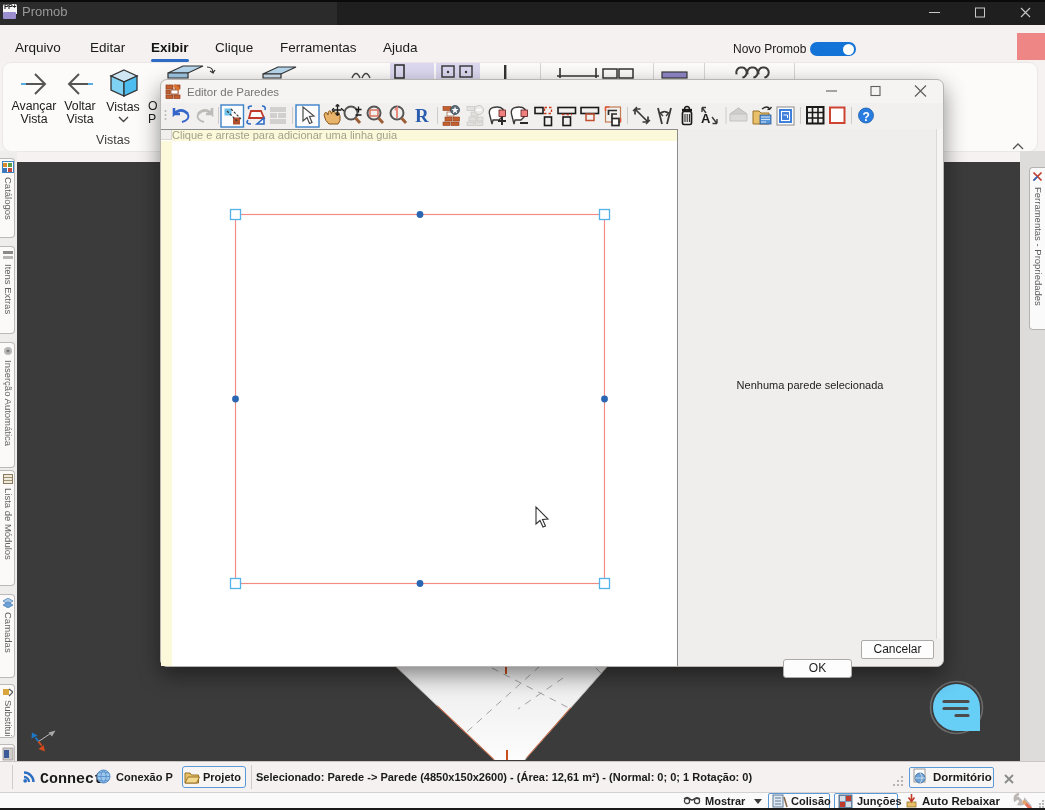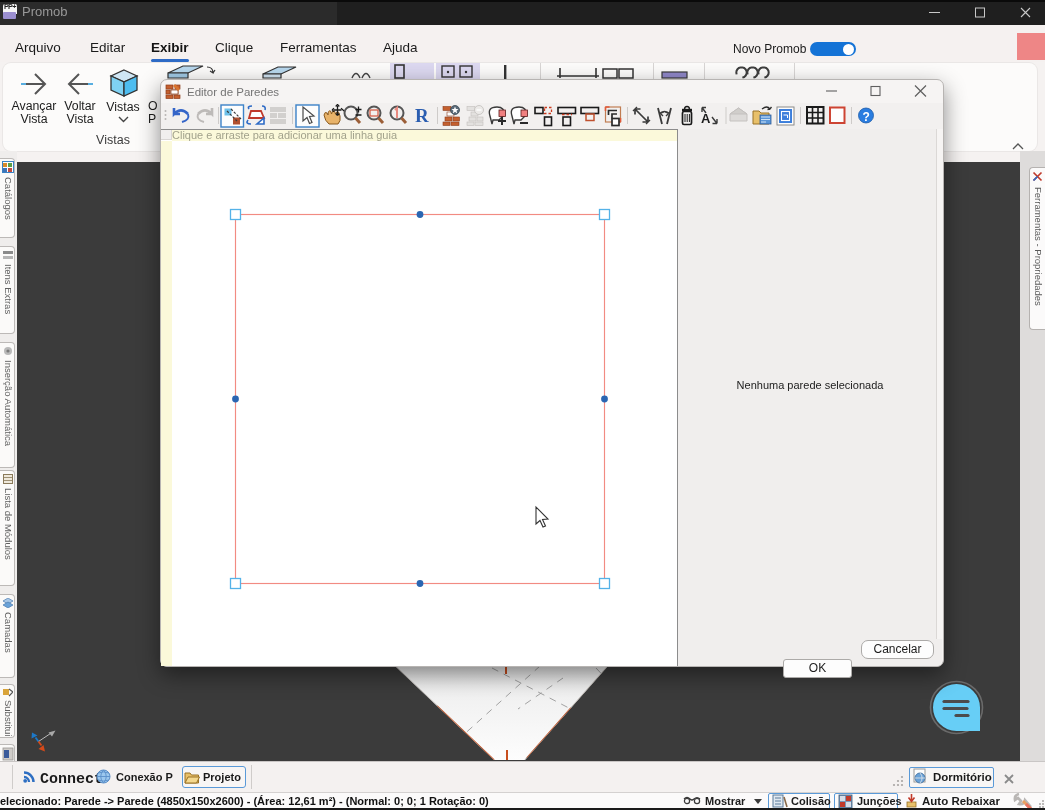--- a/index.html
+++ b/index.html
@@ -415,21 +415,21 @@
     </g>
 
     <path d="M364 366 L364 383 L368 379.5 L371 386 L373.5 385 L370.5 378.5 L376 378 Z" fill="#fff" stroke="#333" stroke-width="1.1"></path>
   </svg>
 
   <div class="abs" style="left:678px;top:129px;width:264px;height:537px;background:#f0eeed;border-radius:0 0 6px 0;"></div>
   <div class="abs" style="left:936px;top:129px;width:1px;height:510px;background:#dbd8d6;"></div>
   <div class="abs" style="left:937px;top:129px;width:5px;height:510px;background:#f6f4f3;"></div>
   <div class="abs" style="left:678px;top:379px;width:264px;text-align:center;font-size:11px;color:#1c1c1c;">Nenhuma parede selecionada</div>
   <div class="abs" style="left:783px;top:640px;width:69px;height:19px;background:#fdfdfd;border:1px solid #acaaa8;border-radius:3px;box-sizing:border-box;text-align:center;font-size:12px;color:#1c1c1c;line-height:17px;margin-top:19px;">OK</div>
-  <div class="abs" style="left:861px;top:640px;width:73px;height:19px;background:#fdfdfd;border:1px solid #acaaa8;border-radius:7px;box-sizing:border-box;text-align:center;font-size:12px;color:#1c1c1c;line-height:17px;">Cancelar</div>
+  <div class="abs" style="left:861px;top:640px;width:73px;height:19px;background:#fdfdfd;border:1px solid #acaaa8;border-radius:2px;box-sizing:border-box;text-align:center;font-size:12px;color:#1c1c1c;line-height:17px;">Cancelar</div>
 
   <div class="abs" style="left:0;top:761px;width:1045px;height:31px;background:#f4f1f0;border-top:1px solid #c9c6c5;box-sizing:border-box;"></div>
   <div class="abs" style="left:12px;top:765px;width:1px;height:24px;background:#cfccca;"></div>
   <svg class="abs" style="left:21px;top:769px;width:15px;height:15px;">
     <path d="M3 3.5 A9.5 9.5 0 0 1 12.5 13" fill="none" stroke="#2e6fc2" stroke-width="2.5"></path>
     <path d="M3 8 A5 5 0 0 1 8 13" fill="none" stroke="#2e6fc2" stroke-width="2.3"></path>
     <circle cx="4.2" cy="11.8" r="1.9" fill="#2e6fc2"></circle>
   </svg>
   <div class="abs" style="left:40px;top:771px;font-size:15px;font-weight:bold;color:#1a1a1a;font-family:Liberation Mono, monospace;">Connect</div>
   <svg class="abs" style="left:96px;top:769px;width:15px;height:15px;">
@@ -437,20 +437,21 @@
     <path d="M1 7.5 L14 7.5 M7.5 1 a9 9 0 0 1 0 13 M7.5 1 a9 9 0 0 0 0 13 M2 4 a12 9 0 0 1 11 0 M2 11 a12 9 0 0 0 11 0" fill="none" stroke="#5a8ec8" stroke-width="0.9"></path>
   </svg>
   <div class="abs" style="left:116px;top:771px;font-size:11px;font-weight:bold;color:#1a1a1a;">Conexão P</div>
   <div class="abs" style="left:181.5px;top:766px;width:64px;height:21.5px;border:1px solid #5a9ad8;border-radius:3px;background:#f8f6f5;box-sizing:border-box;"></div>
   <svg class="abs" style="left:184px;top:770px;width:17px;height:14px;">
     <path d="M1 3 l5 0 l1.5 2 l7 0 l0 8 l-13.5 0 Z" fill="#e8c06a" stroke="#9a7326" stroke-width="1"></path>
     <path d="M1 13 l3 -6 l11.5 0 l-3 6 Z" fill="#f4d88e" stroke="#9a7326" stroke-width="1"></path>
   </svg>
   <div class="abs" style="left:203px;top:771px;font-size:11px;font-weight:bold;color:#1a1a1a;">Projeto</div>
   <div class="abs" style="left:251px;top:765px;width:1px;height:24px;background:#cfccca;"></div>
+  <div class="abs" style="left:256px;top:771px;font-size:11px;font-weight:bold;color:#1a1a1a;">Selecionado: Parede -&gt; Parede (4850x150x2600) - (Área: 12,61 m²) - (Normal: 0; 0; 1 Rotação: 0)</div>
   <svg class="abs" style="left:891px;top:774px;width:14px;height:14px;">
     <g fill="#a9a6a4">
         <circle cx="11" cy="3" r="1.1"></circle>
         <circle cx="7" cy="7" r="1.1"></circle>
         <circle cx="11" cy="7" r="1.1"></circle>
         <circle cx="3" cy="11" r="1.1"></circle>
         <circle cx="7" cy="11" r="1.1"></circle>
         <circle cx="11" cy="11" r="1.1"></circle>
       </g>
   </svg>
@@ -459,21 +460,20 @@
     <rect x="2" y="1" width="11" height="13" fill="#fdfdfd" stroke="#9a9a9a" stroke-width="1"></rect>
     <circle cx="8" cy="10" r="5" fill="#6aa2d8" stroke="#3a6a9a" stroke-width="0.8"></circle>
     <path d="M3 10 L13 10 M8 5 a7 7 0 0 1 0 10" fill="none" stroke="#e8e8e8" stroke-width="0.8"></path>
   </svg>
   <div class="abs" style="left:933px;top:771px;font-size:11.5px;font-weight:bold;color:#1a1a1a;">Dormitório</div>
   <svg class="abs" style="left:1003px;top:773px;width:12px;height:12px;">
     <path d="M2 2 L10 10 M10 2 L2 10" stroke="#8a8a8a" stroke-width="1.8"></path>
   </svg>
 
   <div class="abs" style="left:0;top:792px;width:1045px;height:18px;background:#fbfafa;border-top:1px solid #d4d1d0;box-sizing:border-box;"></div>
-  <div class="abs" style="left:0;top:795px;font-size:11px;font-weight:bold;color:#111;">elecionado: Parede -&gt; Parede (4850x150x2600) - (Área: 12,61 m²) - (Normal: 0; 0; 1 Rotação: 0)</div>
   <svg class="abs" style="left:682px;top:795px;width:20px;height:12px;">
     <path d="M2 4 q3 -3 6 0 q2 2 4 0 q3 -3 6 0" fill="none" stroke="#3a3a3a" stroke-width="1.2"></path>
     <circle cx="5" cy="6" r="2.6" fill="none" stroke="#3a3a3a" stroke-width="1.2"></circle>
     <circle cx="15" cy="6" r="2.6" fill="none" stroke="#3a3a3a" stroke-width="1.2"></circle>
   </svg>
   <div class="abs" style="left:705px;top:795px;font-size:11px;font-weight:bold;color:#1c1c1c;">Mostrar</div>
   <svg class="abs" style="left:753px;top:798px;width:10px;height:8px;">
       <polygon points="1,1 9,1 5,6" fill="#3a3a3a"></polygon>
     </svg>
   <div class="abs" style="left:768px;top:792.5px;width:62px;height:18px;border:1px solid #5a9ad8;border-radius:2px;background:#fbfafa;box-sizing:border-box;"></div>

